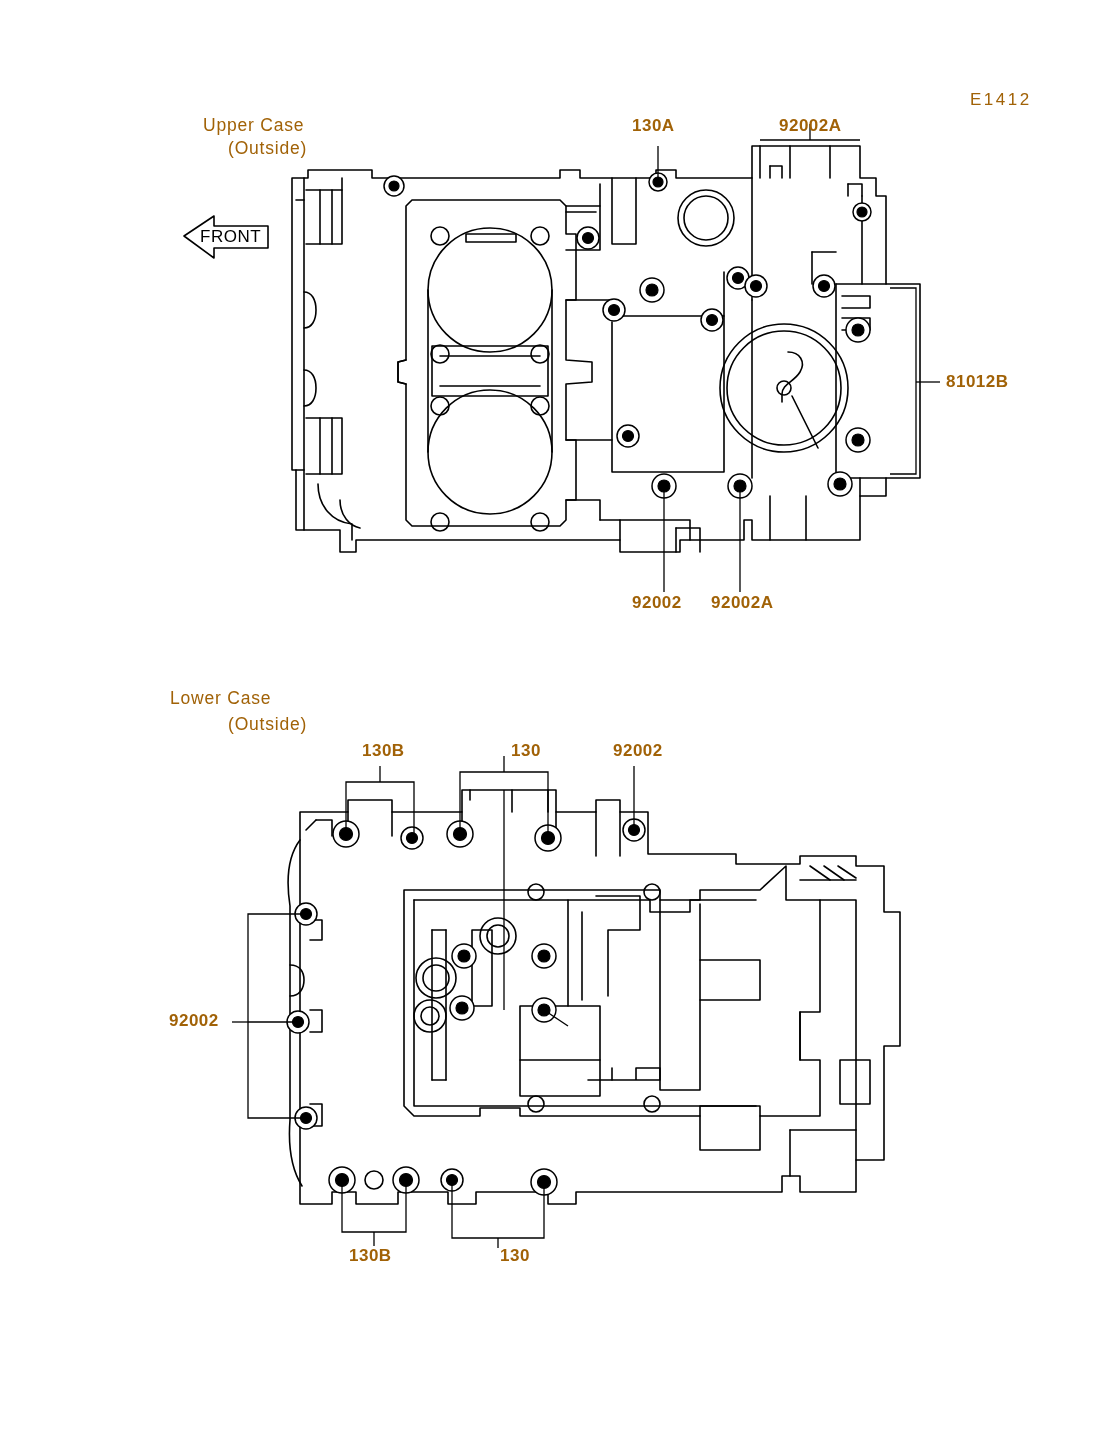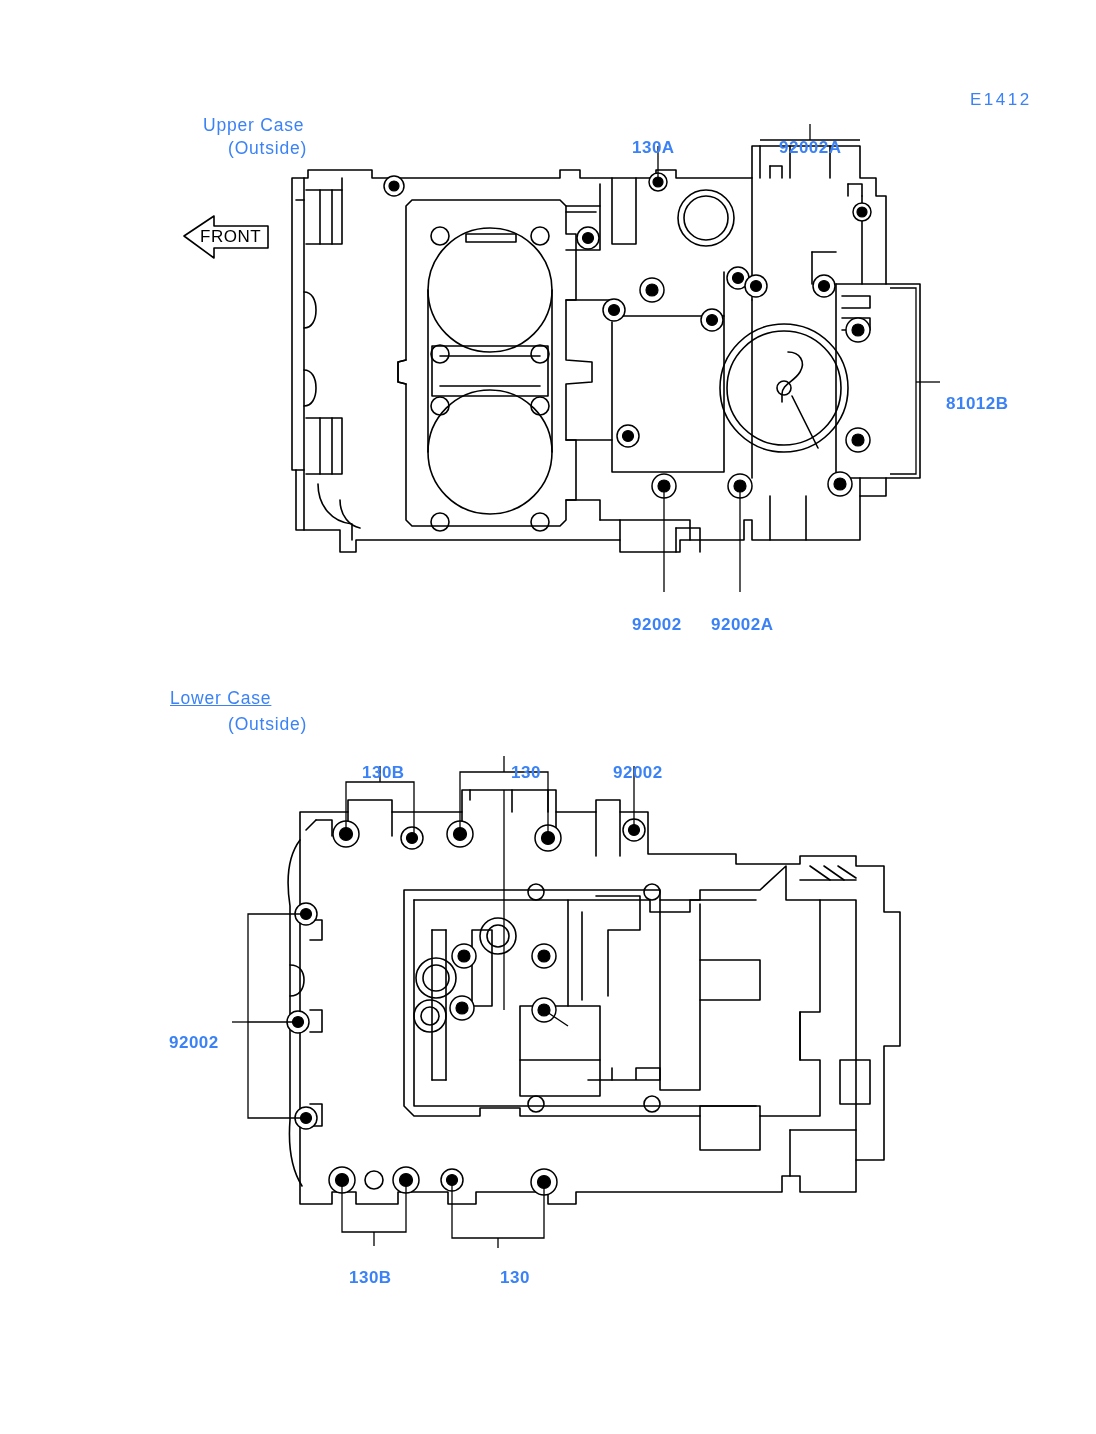--- a/index.html
+++ b/index.html
@@ -18,27 +18,26 @@
   .page {
     position: absolute;
     left: 0; top: 0;
     width: 1096px;
     height: 1434px;
   }
   .lbl {
     position: absolute;
     font-family: "Liberation Sans", sans-serif;
     font-size: 17px;
-    color: #3b82f6;
+    color: #a16207;
     white-space: nowrap;
     letter-spacing: 0.5px;
   }
   .lbl.bold {
     font-weight: 700;
-    margin-top: 22px;
   }
   .lbl.code {
     font-size: 17px;
     letter-spacing: 2.5px;
     font-weight: 400;
   }
   .lbl.section {
     font-size: 17.5px;
     letter-spacing: 0.8px;
   }
@@ -429,21 +428,21 @@
   <div class="lbl section" style="left:176px; top:115px;margin-left:27px;">Upper Case</div>
   <div class="lbl section" style="left:228px; top:138px;">(Outside)</div>
   <div class="front-text" style="left:200px; top:227px;text-align:right;">FRONT</div>
 
   <div class="lbl bold" style="left:632px; top:116px;">130A</div>
   <div class="lbl bold" style="left:779px; top:116px;">92002A</div>
   <div class="lbl bold" style="left:946px; top:372px;">81012B</div>
   <div class="lbl bold" style="left:632px; top:593px;">92002</div>
   <div class="lbl bold" style="left:711px; top:593px;">92002A</div>
 
-  <div class="lbl section" style="left:170px; top:688px;text-decoration:underline;">Lower Case</div>
+  <div class="lbl section" style="left:170px; top:688px;">Lower Case</div>
   <div class="lbl section" style="left:228px; top:714px;">(Outside)</div>
 
   <div class="lbl bold" style="left:362px; top:741px;">130B</div>
   <div class="lbl bold" style="left:511px; top:741px;">130</div>
   <div class="lbl bold" style="left:613px; top:741px;">92002</div>
   <div class="lbl bold" style="left:169px; top:1011px;">92002</div>
   <div class="lbl bold" style="left:349px; top:1246px;">130B</div>
   <div class="lbl bold" style="left:500px; top:1246px;">130</div>
 
 </div>

